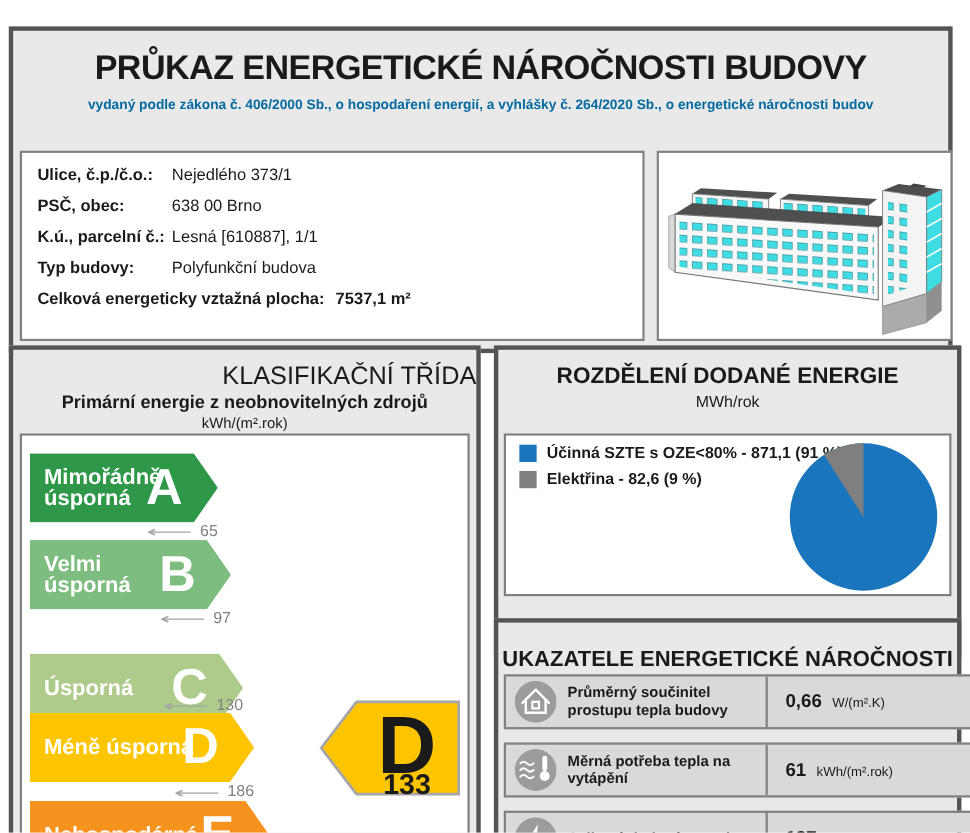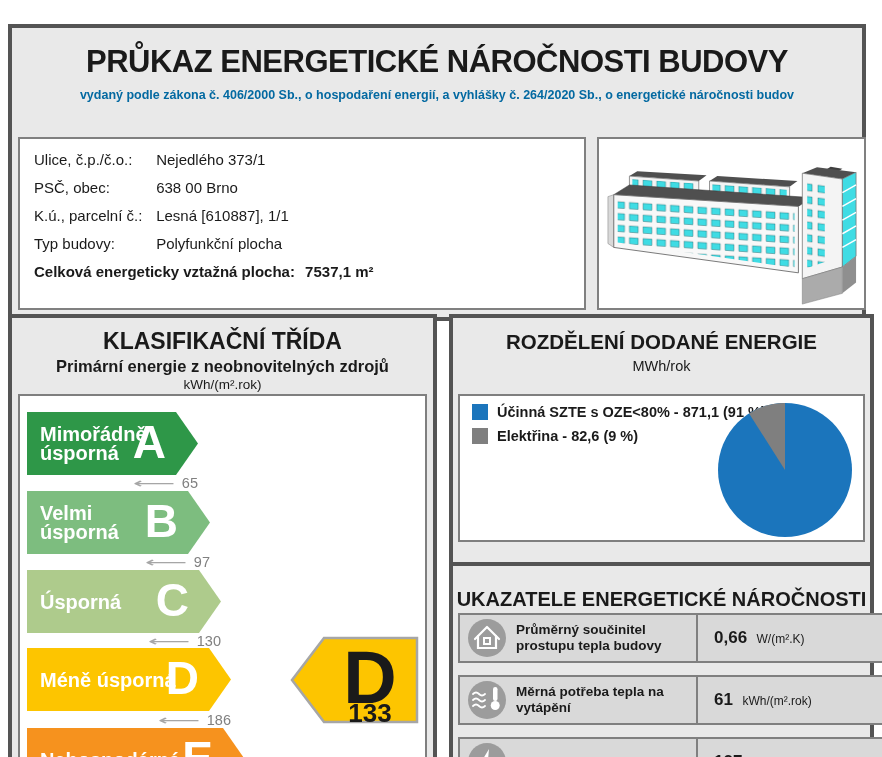--- a/index.html
+++ b/index.html
@@ -8,30 +8,30 @@
           font-family:"Liberation Sans", sans-serif; color:#1a1a1a; }
   .box { position:absolute; border:4px solid #545454; background:#e9e9e9; }
 
   
   .top-box { left:8px; top:8px; width:858px; height:297px;margin-top:16px; }
   .top-box h1 { margin-top:16px; text-align:center; font-size:31px; font-weight:bold; letter-spacing:-0.5px; }
   .top-box .subtitle { margin-top:8px; text-align:center; font-size:12.5px; font-weight:bold; color:#0369a1; }
   .info-box { position:absolute; left:6px; top:109px; width:568px; height:173px;
               background:#fff; border:2px solid #808080; padding:12px 0 0 14px; }
   .info-row { height:28px; font-size:15px; }
-  .info-label { display:inline-block; width:118px; font-weight:normal; }
+  .info-label { display:inline-block; width:118px; font-weight:bold; }
   .info-value { font-size:15px; }
   .info-row.area .info-label-inline { font-weight:bold; }
   .info-row.area .area-value { font-weight:bold; margin-left:6px; }
   .building-box { position:absolute; left:585px; top:109px; width:269px; height:173px;
                   background:#fff; border:2px solid #808080; }
 
   
   .class-panel { left:8px; top:314px; width:429px; height:500px; }
-  .class-panel h2 { margin-top:10px; text-align:center; font-size:23px; font-weight:bold; }
+  .class-panel h2 { margin-top:10px; text-align:right; font-size:23px; font-weight:normal; }
   .class-panel h3 { margin-top:2px; text-align:center; font-size:16.5px; font-weight:bold; }
   .class-panel .unit { margin-top:1px; text-align:center; font-size:13.5px; }
   .scale-box { position:absolute; left:6px; top:76px; width:409px; height:418px;
                background:#fff; border:2px solid #7f7f7f; }
   .cls-row { position:absolute; left:7px; height:63px; }
   .row-a { top:16px;  width:171px; }
   .row-b { top:95px;  width:183px; }
   .row-c { top:174px; width:194px; }
   .row-d { top:252px; width:204px; }
   .row-e { top:332px; width:218px; }
@@ -101,21 +101,21 @@
       <div class="info-row">
         <span class="info-label">PSČ, obec:</span>
         <span class="info-value">638 00 Brno</span>
       </div>
       <div class="info-row">
         <span class="info-label">K.ú., parcelní č.:</span>
         <span class="info-value">Lesná [610887], 1/1</span>
       </div>
       <div class="info-row">
         <span class="info-label">Typ budovy:</span>
-        <span class="info-value">Polyfunkční plocha</span>
+        <span class="info-value">Polyfunkční budova</span>
       </div>
       <div class="info-row area">
         <span class="info-label-inline">Celková energeticky vztažná plocha:</span>
         <span class="area-value">7537,1 m²</span>
       </div>
     </div>
 
     <div class="building-box">
       <svg width="265" height="169" viewBox="0 0 269 173">
         <defs>
@@ -174,21 +174,21 @@
           <span class="cls-label">Velmi úsporná</span>
           <span class="cls-letter">B</span>
         </div>
       </div>
       <div class="th th-1">
         <span class="arrow-icon">⟵</span>
         <span>97</span>
       </div>
 
       <div class="cls-row row-c">
-        <div class="cls-arrow" style="background-color: rgb(174, 203, 140);">
+        <div class="cls-arrow" style="background-color: rgb(174, 203, 140); margin-top: 24px;">
           <span class="cls-label">Úsporná</span>
           <span class="cls-letter">C</span>
         </div>
       </div>
       <div class="th th-2">
         <span class="arrow-icon">⟵</span>
         <span>130</span>
       </div>
 
       <div class="cls-row row-d">

